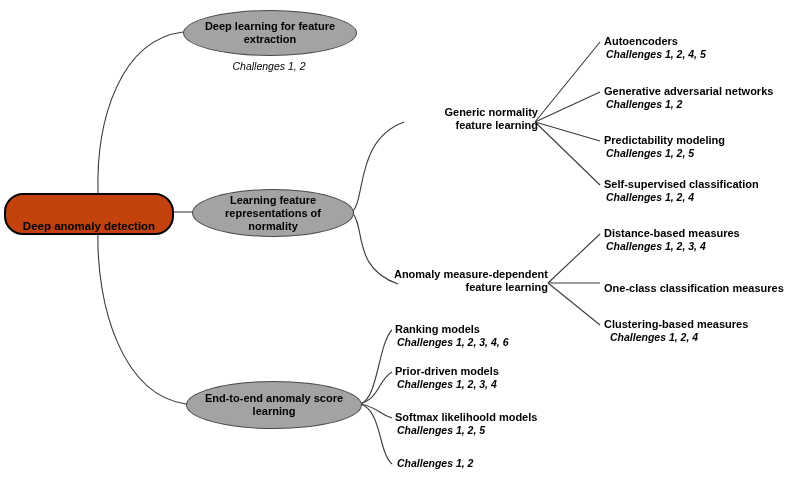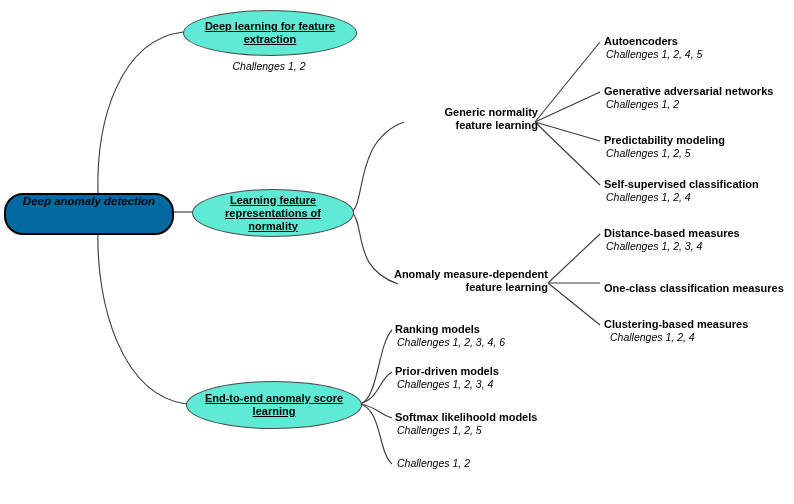--- a/index.html
+++ b/index.html
@@ -43,62 +43,60 @@
   }
   
   .root-box {
     position: absolute;
     left: 4px;
     top: 193px;
     width: 166px;
     height: 38px;
     border: 2.2px solid #000;
     border-radius: 19px;
-    background: #0369a1;
+    background: #c2410c;
     display: flex;
-    align-items: flex-start;
+    align-items: flex-end;
     justify-content: center;
-    font-style: italic;
   }
   .root-box .node-title {
     font-size: 11.5px;
     text-align: center;
   }
   
   .ellipse-node {
     position: absolute;
     border: 1px solid #4a4a4a;
     border-radius: 50%;
-    background: #5eead4;
+    background: #a3a3a3;
     display: flex;
     align-items: center;
     justify-content: center;
     text-align: center;
-    text-decoration: underline;
   }
   .ellipse-node .node-title {
     padding: 0 6px;
   }
   
   .ellipse-caption {
     position: absolute;
     text-align: center;
   }
   
   .plain-node {
     position: absolute;
     text-align: right;
   }
   
   .leaf {
     position: absolute;
     text-align: left;
   }
   .leaf .node-title { white-space: nowrap; }
-  .leaf .node-sub { padding-left: 2px; }
+  .leaf .node-sub { padding-left: 2px; font-weight: bold; }
 </style>
 </head>
 <body>
 
 <div id="canvas">
 
   <svg class="edges" viewBox="0 0 794 504" width="794" height="504" xmlns="http://www.w3.org/2000/svg">
     <g fill="none" stroke="#3a3a3a" stroke-width="1.1">
 
       <path d="M 98 193 C 96 120 120 40 183 32"></path>

